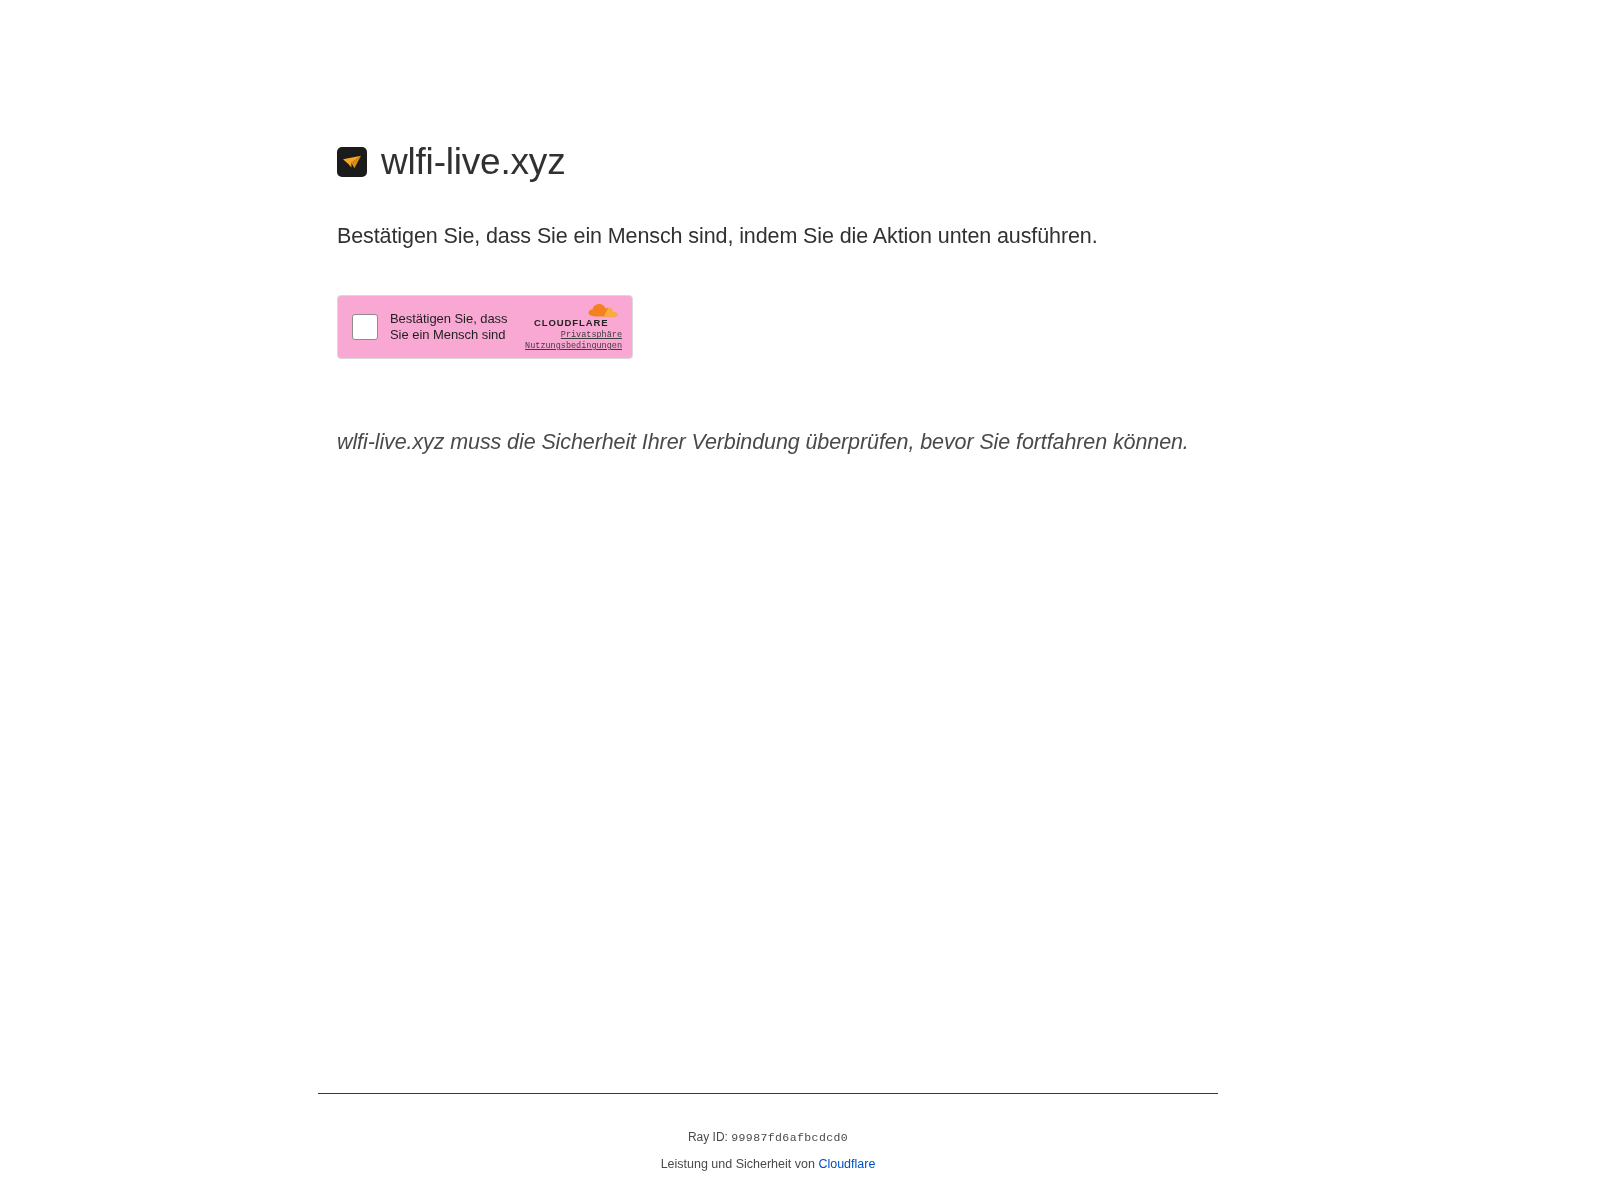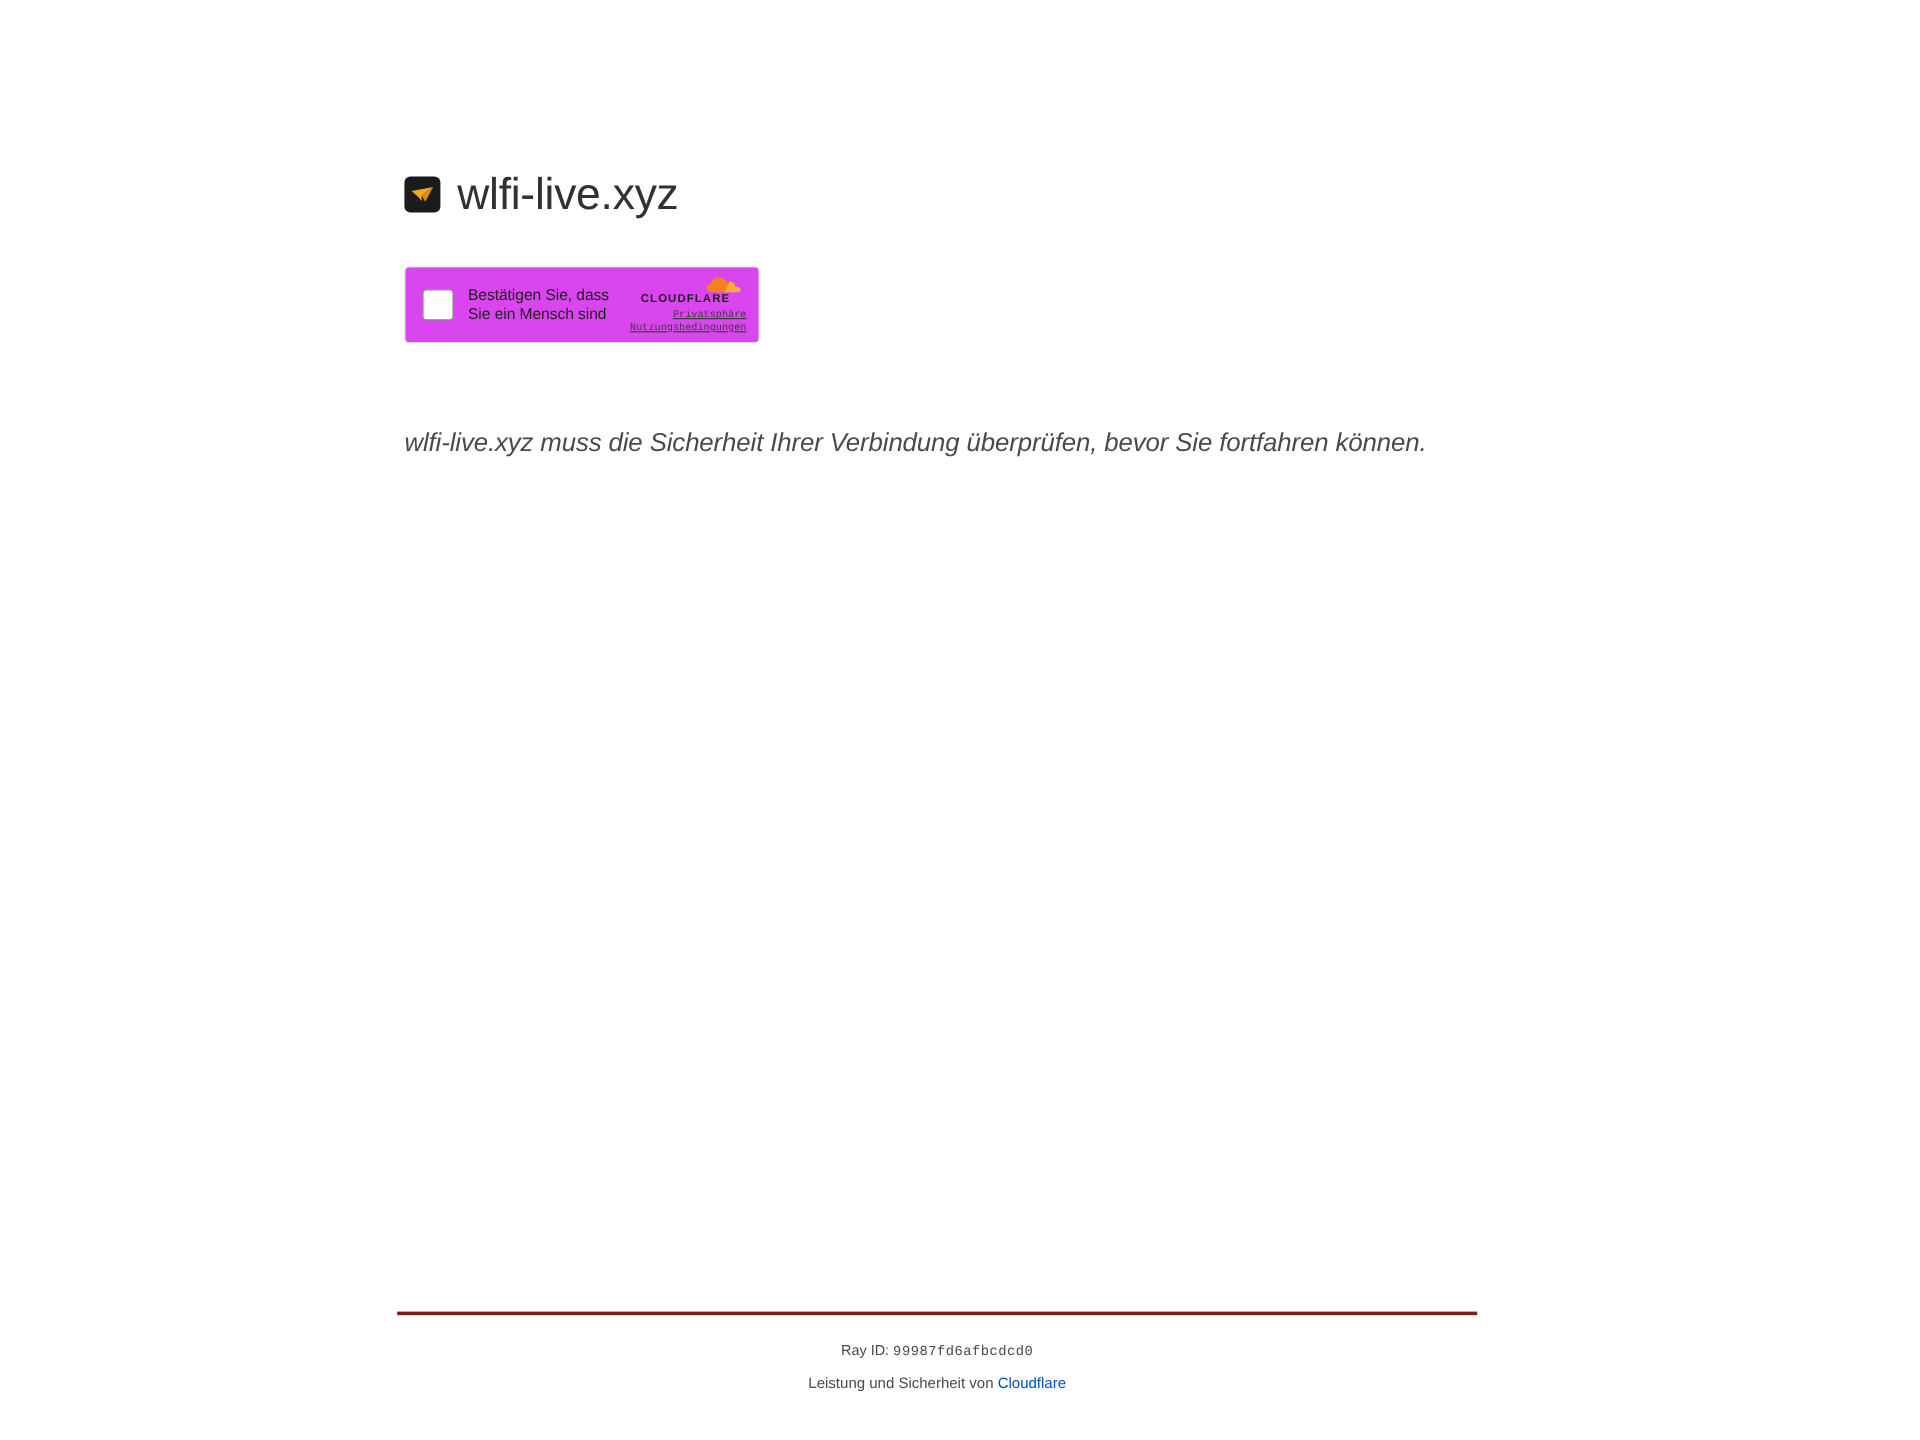--- a/index.html
+++ b/index.html
@@ -65,21 +65,21 @@
     line-height: 1.35;
     margin-bottom: 44px;
     letter-spacing: -0.1px;
   }
 
   
   .turnstile {
     width: 296px;
     height: 64px;
     border: 1px solid #d9d9d9;
-    background: #d946ef;
+    background: #f9a8d4;
     border-radius: 4px;
     display: flex;
     align-items: center;
     box-sizing: border-box;
     padding: 0 10px 0 14px;
     gap: 12px;
     box-shadow: 0 0 0 0 rgba(0,0,0,0);
   }
   .ts-checkbox {
     width: 24px;
@@ -144,25 +144,25 @@
     color: #4a4a4a;
     font-weight: 400;
     max-width: 880px;
     letter-spacing: -0.1px;
     font-style: italic;
   }
 
   
   .footer {
     position: absolute;
-    left: 331px;
+    left: 318px;
     top: 1093px;
     width: 900px;
-    border-top: 3px solid #7f1d1d;
-    padding-top: 22px;
+    border-top: 1px solid #7f1d1d;
+    padding-top: 36px;
     text-align: center;
   }
   .ray {
     font-size: 12px;
     color: #4a4a4a;
     margin-bottom: 13px;
   }
   .ray-id {
     font-family: "Liberation Mono", monospace;
     font-size: 11.5px;
@@ -188,20 +188,21 @@
     <div class="title-row">
       <span class="favicon">
         <svg width="20" height="14" viewBox="0 0 20 14" xmlns="http://www.w3.org/2000/svg">
           <path d="M1 4.2 L19 0.8 L9.4 8.0 L9.4 12.6 L6.6 9.2 Z" fill="#f5a623"></path>
           <path d="M9.4 8.0 L19 0.8 L12.4 13.2 Z" fill="#e08c12"></path>
         </svg>
       </span>
       <h1 class="site-title">wlfi-live.xyz</h1>
     </div>
 
+    <div class="subtitle">Bestätigen Sie, dass Sie ein Mensch sind, indem Sie die Aktion unten ausführen.</div>
 
     <div class="turnstile">
       <div class="ts-checkbox"></div>
       <div class="ts-label">Bestätigen Sie, dass Sie ein Mensch sind</div>
       <div class="ts-brand">
         <div class="cf-logo">
           <span class="cf-cloud">
             <svg width="34" height="14" viewBox="0 0 34 14" xmlns="http://www.w3.org/2000/svg">
               <path d="M9.5 13.5 C5 13.5 2.5 11.8 2.5 9.6 C2.5 7.6 4.3 6.3 6.6 6.4 C7.1 3.3 9.8 1 13.1 1 C16.1 1 18.7 2.9 19.5 5.6 C20.2 5.1 21.1 4.8 22.1 4.8 C24.6 4.8 26.6 6.7 26.8 9.1 C29.4 9.1 31.5 10.1 31.5 11.4 C31.5 12.6 30.2 13.5 28.3 13.5 Z" fill="#f48120"></path>
               <path d="M26.8 9.1 C29.4 9.1 31.5 10.1 31.5 11.4 C31.5 12.6 30.2 13.5 28.3 13.5 L18 13.5 L22.1 4.8 C24.6 4.8 26.6 6.7 26.8 9.1 Z" fill="#faad3f"></path>

